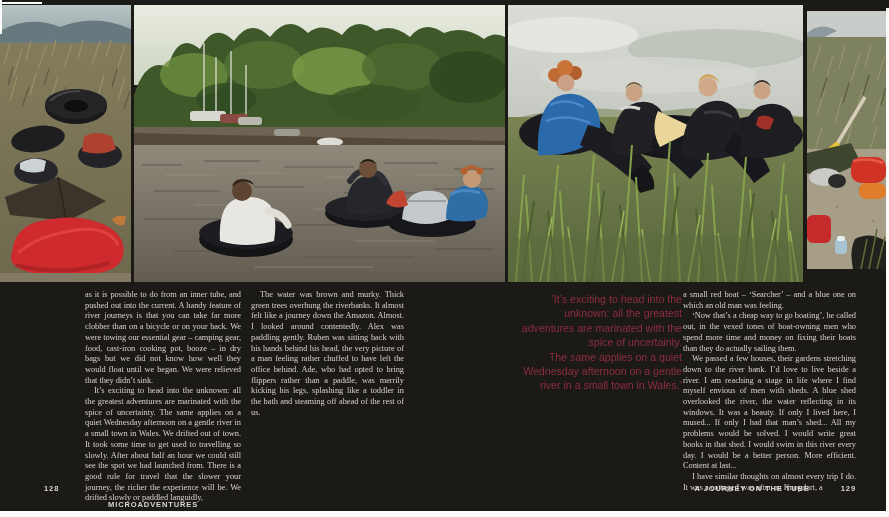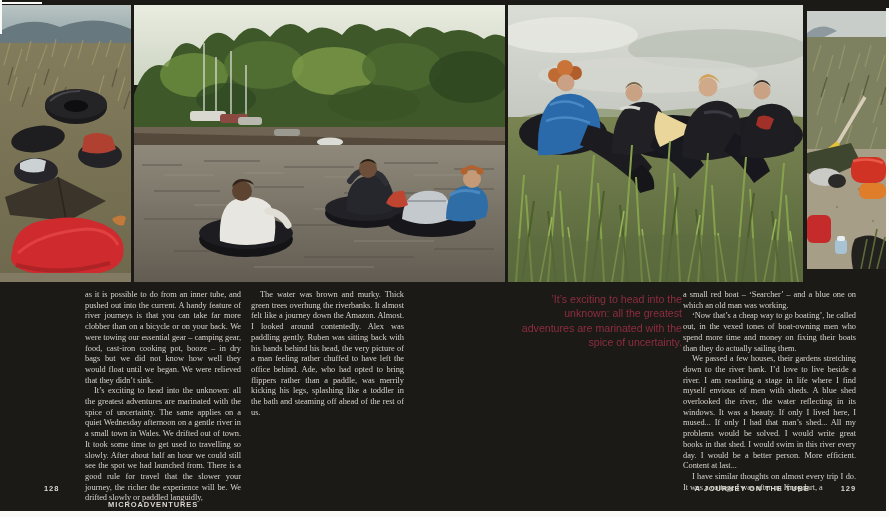--- a/index.html
+++ b/index.html
@@ -235,24 +235,25 @@
       <p class="cont">as it is possible to do from an inner tube, and pushed out into the current. A handy feature of river journeys is that you can take far more clobber than on a bicycle or on your back. We were towing our essential gear – camping gear, food, cast-iron cooking pot, booze – in dry bags but we did not know how well they would float until we began. We were relieved that they didn’t sink.</p>
       <p class="ind">It’s exciting to head into the unknown: all the greatest adventures are marinated with the spice of uncertainty. The same applies on a quiet Wednesday afternoon on a gentle river in a small town in Wales. We drifted out of town. It took some time to get used to travelling so slowly. After about half an hour we could still see the spot we had launched from. There is a good rule for travel that the slower your journey, the richer the experience will be. We drifted slowly or paddled languidly,</p>
     </section>
 
     <section class="col col2">
       <p class="ind">The water was brown and murky. Thick green trees overhung the riverbanks. It almost felt like a journey down the Amazon. Almost. I looked around contentedly. Alex was paddling gently. Ruben was sitting back with his hands behind his head, the very picture of a man feeling rather chuffed to have left the office behind. Ade, who had opted to bring flippers rather than a paddle, was merrily kicking his legs, splashing like a toddler in the bath and steaming off ahead of the rest of us.</p>
     </section>
 
     <aside class="quote">
       <div>’It’s exciting to head into the unknown: all the greatest adventures are marinated with the spice of uncertainty.</div>
+      <div>The same applies on a quiet Wednesday afternoon on a gentle river in a small town in Wales.’</div>
     </aside>
 
     <section class="col col4">
-      <p class="cont">a small red boat – ‘Searcher’ – and a blue one on which an old man was working.</p>
+      <p class="cont">a small red boat – ‘Searcher’ – and a blue one on which an old man was feeling.</p>
       <p class="ind">‘Now that’s a cheap way to go boating’, he called out, in the vexed tones of boat-owning men who spend more time and money on fixing their boats than they do actually sailing them.</p>
       <p class="ind">We passed a few houses, their gardens stretching down to the river bank. I’d love to live beside a river. I am reaching a stage in life where I find myself envious of men with sheds. A blue shed overlooked the river, the water reflecting in its windows. It was a beauty. If only I lived here, I mused... If only I had that man’s shed... All my problems would be solved. I would write great books in that shed. I would swim in this river every day. I would be a better person. More efficient. Content at last...</p>
       <p class="ind">I have similar thoughts on almost every trip I do. It was a cottage I was after on Knoydart, a</p>
     </section>
 
     <span class="runfoot foot-num-left">128</span>
     <span class="runfoot foot-head-left">MICROADVENTURES</span>
     <span class="runfoot foot-right">
       <span>A JOURNEY ON THE TUBE</span>
       <span>129</span>

